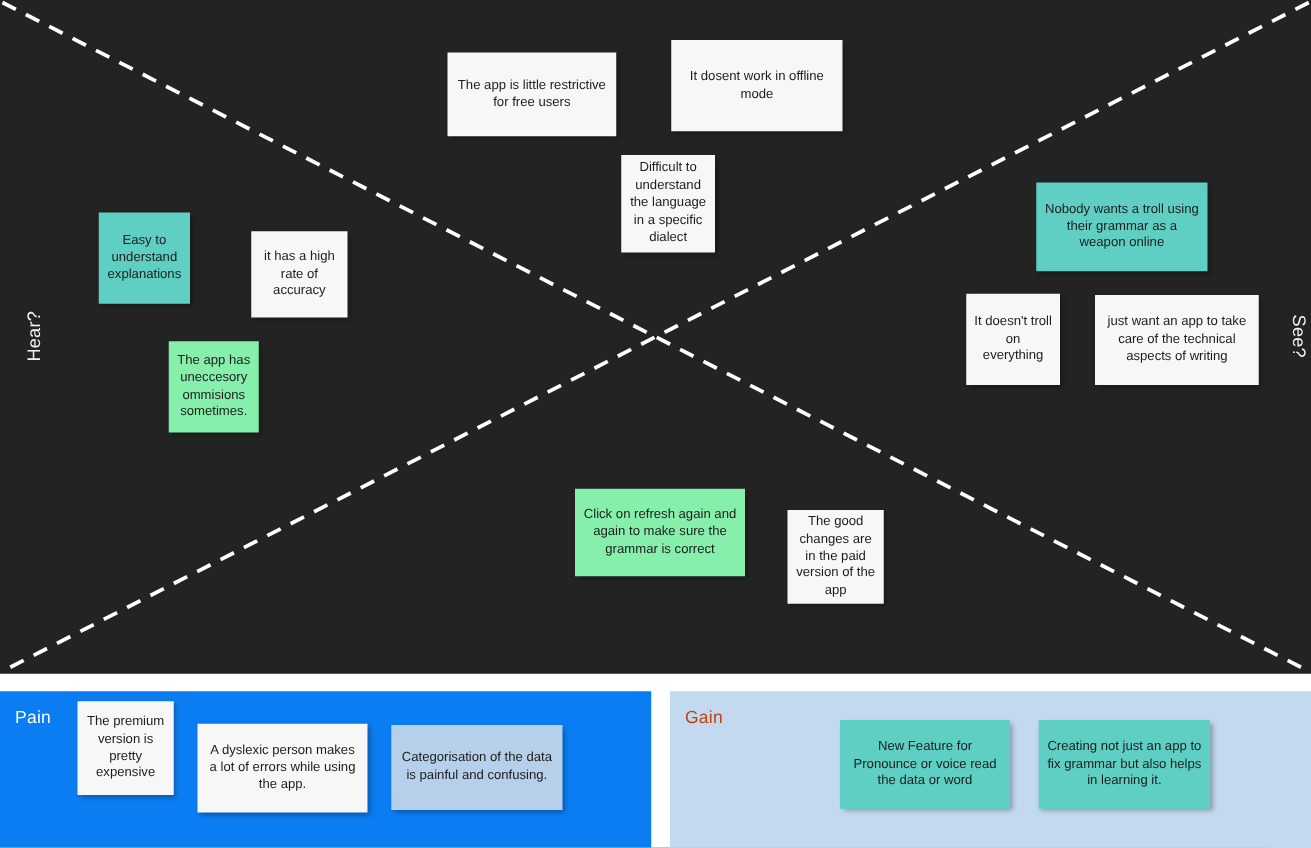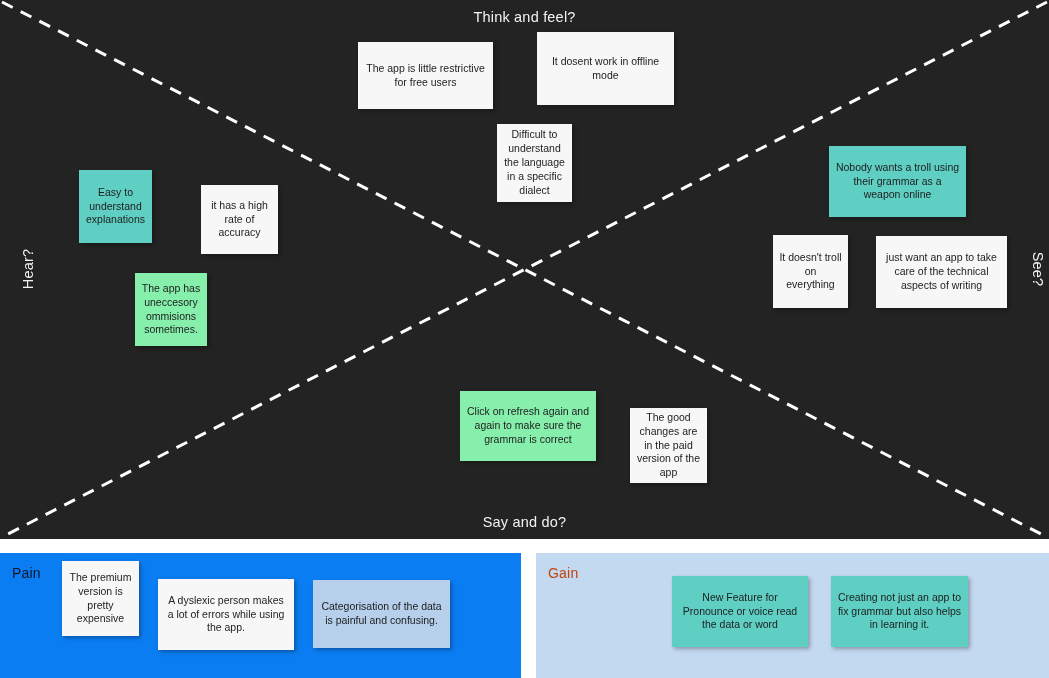--- a/index.html
+++ b/index.html
@@ -104,36 +104,34 @@
     height: 125px;
     background: #c3d9f0;
   }
   .panel-title {
     position: absolute;
     left: 12px;
     top: 12px;
     font-size: 14px;
     letter-spacing: 0.2px;
   }
-  #pain-panel .panel-title { color: #0f172a; }
+  #pain-panel .panel-title { color: #ffffff; }
   #gain-panel .panel-title { color: #c2410c; }
 </style>
 </head>
 <body>
 
 <div id="empathy-canvas">
 
   <svg class="diag" viewBox="0 0 1049 539" preserveAspectRatio="none" aria-hidden="true">
     <line x1="2" y1="2" x2="1047" y2="537" stroke="#ffffff" stroke-width="3" stroke-dasharray="12 9" stroke-linecap="butt"></line>
     <line x1="1047" y1="2" x2="2" y2="537" stroke="#ffffff" stroke-width="3" stroke-dasharray="12 9" stroke-linecap="butt"></line>
   </svg>
 
-  <div class="quad-label" id="label-think">Think and feel?</div>
 
-  <div class="quad-label" id="label-say">Say and do?</div>
 
   <div class="quad-label" id="label-hear">Hear?</div>
 
   <div class="quad-label" id="label-see">See?</div>
 
   <div id="canvas-notes-layer">
       <div class="note white" style="left: 358px; top: 42px; width: 135px; height: 67px;">The app is little restrictive for free users</div>
       <div class="note white" style="left: 537px; top: 32px; width: 137px; height: 73px;">It dosent work in offline mode</div>
       <div class="note white" style="left: 497px; top: 124px; width: 75px; height: 78px;">Difficult to understand the language in a specific dialect</div>
       <div class="note teal" style="left: 79px; top: 170px; width: 73px; height: 73px;">Easy to understand explanations</div>

